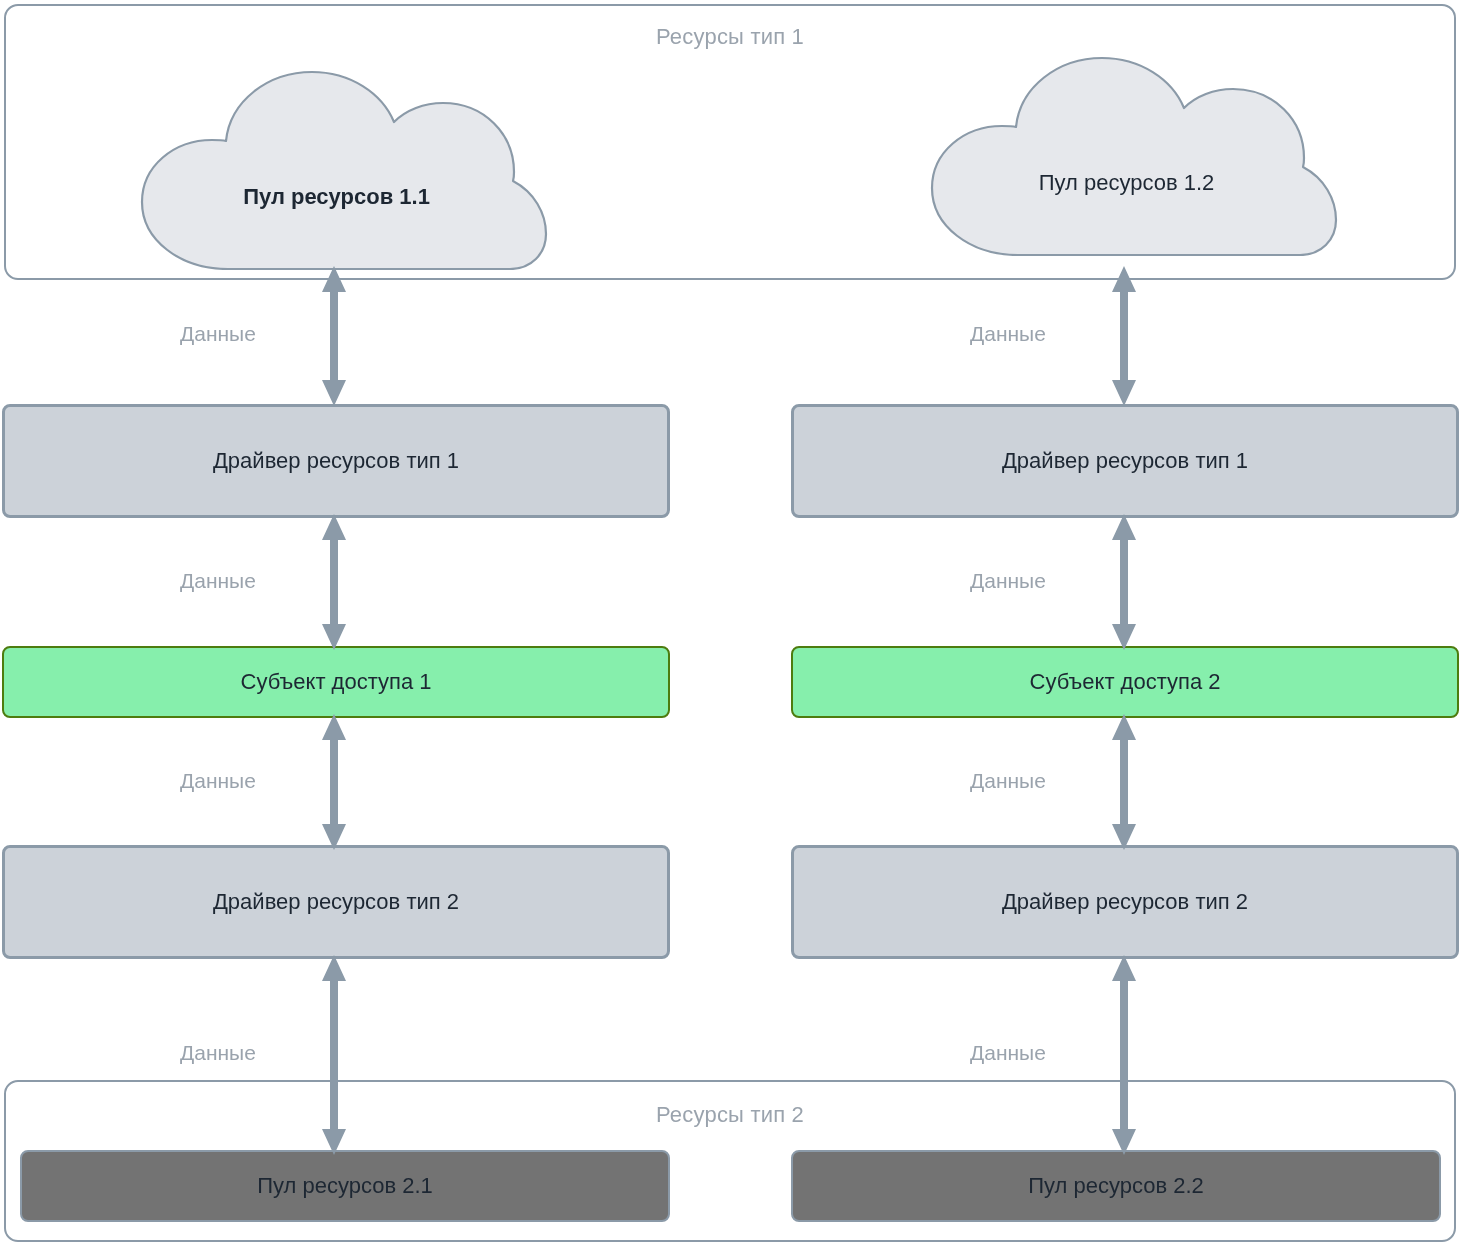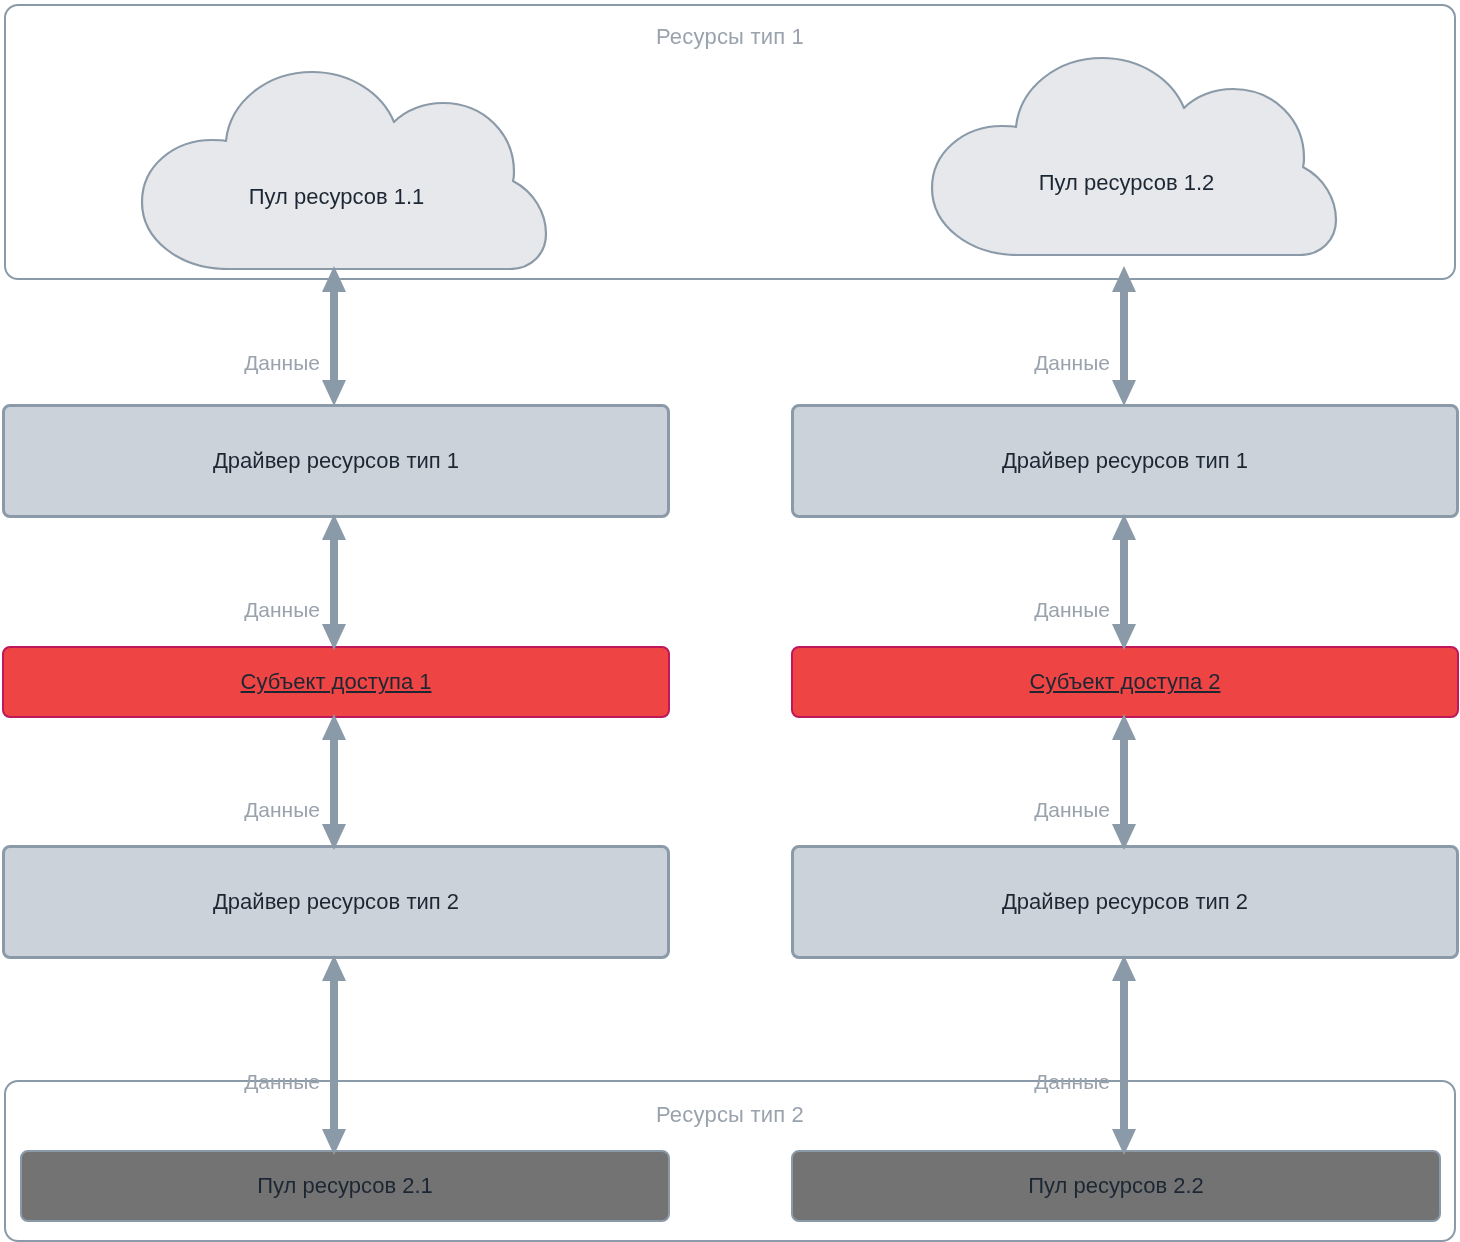--- a/index.html
+++ b/index.html
@@ -48,23 +48,22 @@
     color: #1d2733;
     font-size: 22px;
     text-align: center;
     white-space: nowrap;
   }
   .node.driver {
     background: #ccd2d9;
     border: 3px solid #8b9aa8;
   }
   .node.subject {
-    background: #ef4444;
-    border: 2px solid #be185d;
-    text-decoration: underline;
+    background: #86efac;
+    border: 2px solid #4d7c0f;
   }
   .node.pool2 {
     background: #737373;
     border: 2px solid #8b9aa8;
   }
 
   
   .cloud {
     position: absolute;
   }
@@ -86,34 +85,32 @@
     position: absolute;
   }
   .connector svg {
     display: block;
   }
   .edge-label {
     position: absolute;
     color: #9aa3ad;
     font-size: 21px;
     white-space: nowrap;
-    text-align: right;
-    margin-top: 29px;
   }
 </style>
 </head>
 <body>
 
 <div id="stage">
 
   <div class="group" style="left:4px; top:4px; width:1452px; height:276px;">
     <div class="group-title" style="top:18px;">Ресурсы тип 1</div>
   </div>
 
-  <div class="cloud" style="left:118px; top:62px; width:437px; height:208px;">
+  <div class="cloud" style="left:118px; top:62px; width:437px; height:208px;font-weight:bold;">
     <svg width="437" height="208" viewBox="0 0 437 208" aria-hidden="true">
       <path d="M 110 207
                C 62 207, 24 178, 24 140
                C 24 104, 56 78, 94 78
                C 98 78, 104 78, 108 79
                C 112 39, 150 10, 194 10
                C 232 10, 264 31, 276 60
                C 288 48, 306 41, 325 41
                C 366 41, 396 72, 396 110
                C 396 113, 396 116, 395 119

